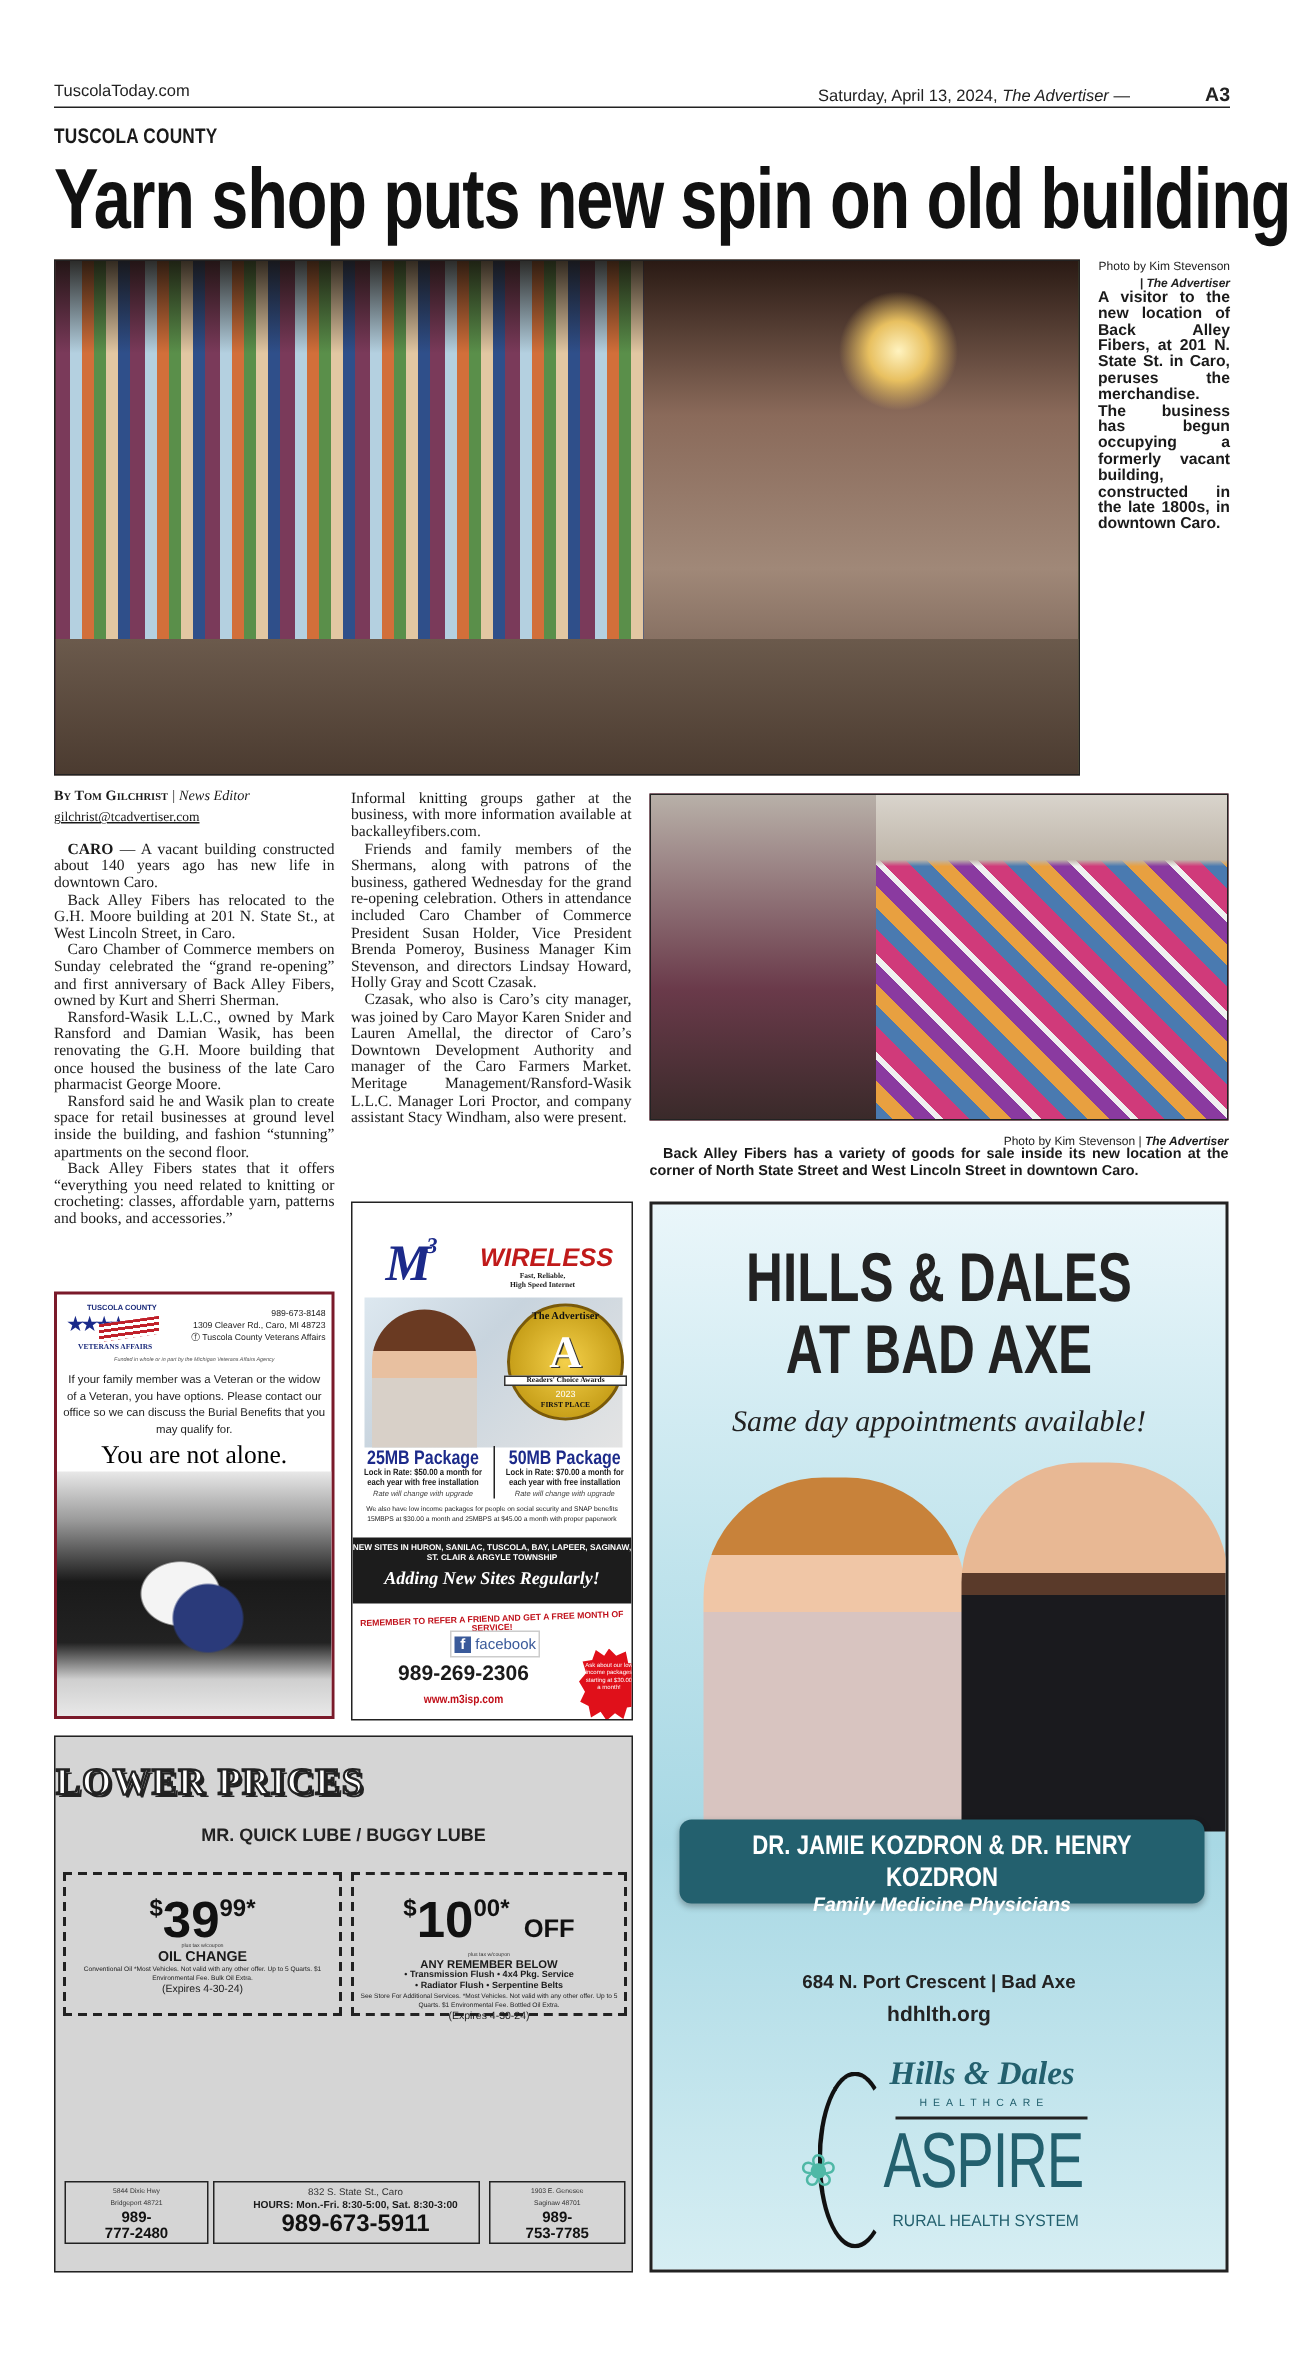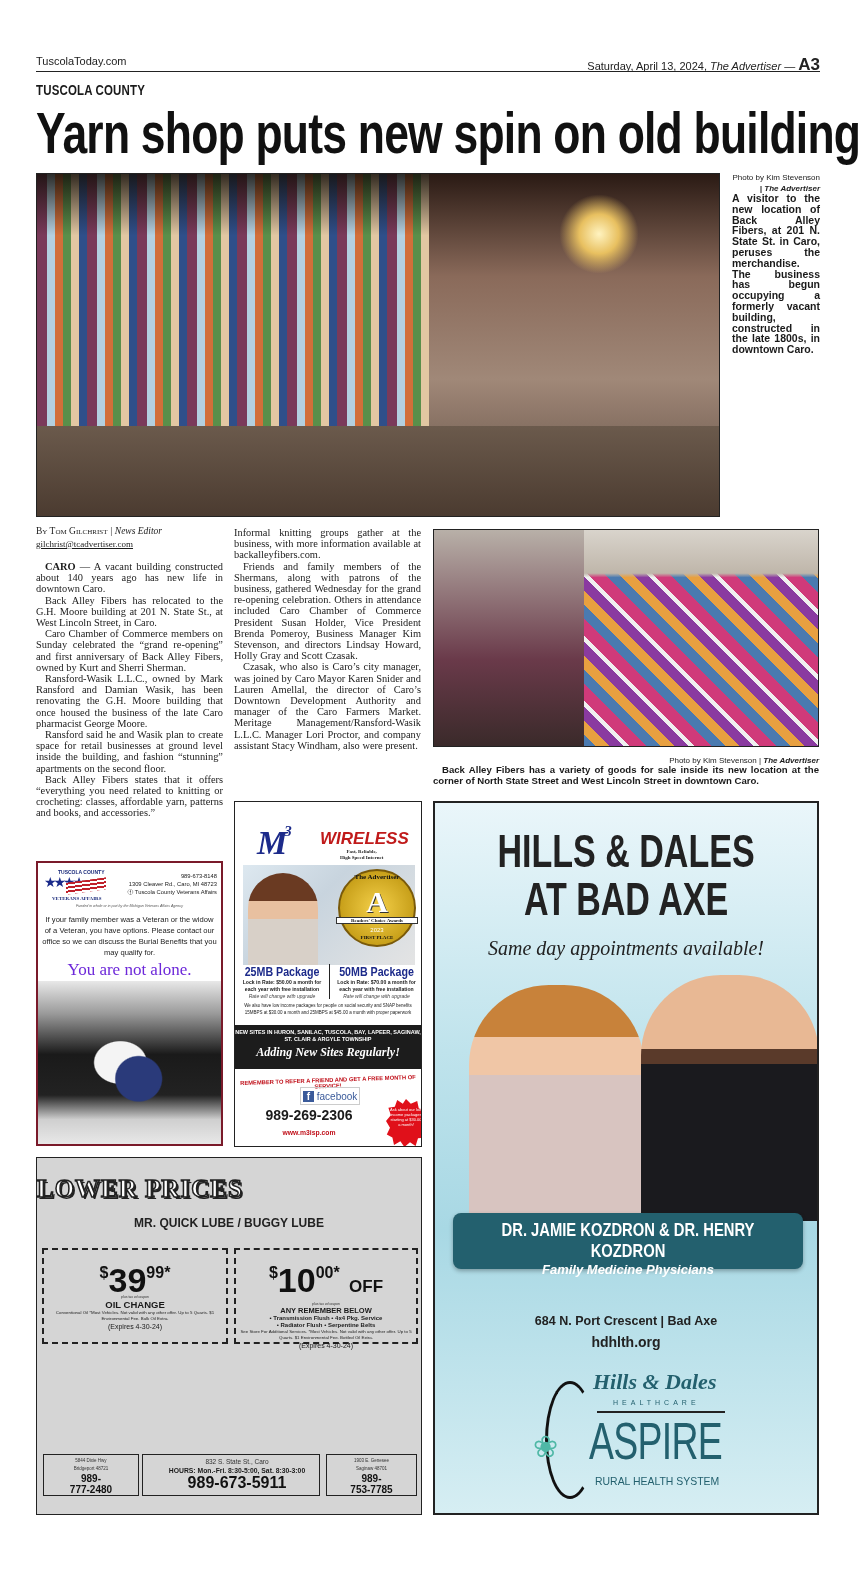--- a/index.html
+++ b/index.html
@@ -5,21 +5,21 @@
   * { box-sizing: border-box; margin: 0; padding: 0; }
   html, body { width: 864px; height: 1584px; background: #ffffff; overflow: hidden; }
   body { position: relative; font-family: "Liberation Serif", serif; color: #1a1a1a; }
 
   .abs { position: absolute; }
 
   
   .site { left: 36px; top: 55px; font: 11px "Liberation Sans", sans-serif; color: #222; }
   .dateline { right: 44px; top: 55px; font: 11px "Liberation Sans", sans-serif; color: #222; }
   .dateline i { font-style: italic; }
-  .dateline b { font-weight: bold; font-size: 17px; }
+  .dateline b { font-weight: bold; font-size: 13px; margin-left: 47px; }
   .rule { left: 36px; top: 71px; width: 784px; height: 1px; background: #222; }
   .section { left: 36px; top: 82px; font: bold 14px "Liberation Sans", sans-serif; letter-spacing: 0.2px; transform: scaleX(0.82); transform-origin: left; }
   .headline { left: 36px; top: 100px; font: bold 57px "Liberation Sans", sans-serif; letter-spacing: -1px; transform: scaleX(0.78); transform-origin: left; white-space: nowrap; color: #111; }
 
   
   .photo-main { left: 36px; top: 173px; width: 684px; height: 344px; border: 1px solid #222;
     background:
       linear-gradient(180deg, rgba(20,15,10,0.85) 0%, rgba(0,0,0,0) 18%),
       repeating-linear-gradient(90deg, #7a3a5a 0 10px, #b4d0e0 10px 18px, #d26f3a 18px 26px, #5a8f4a 26px 34px, #e2c7a2 34px 42px, #2f4f8a 42px 50px),
       #6a4a3a;
@@ -37,41 +37,41 @@
       linear-gradient(180deg, #d9d4cc 0%, #bfb6aa 20%, rgba(0,0,0,0) 22%),
       repeating-linear-gradient(45deg, #d03a7a 0 12px, #4a7ab0 12px 22px, #e8a040 22px 32px, #8a3aa0 32px 42px, #f0f0f0 42px 46px),
       #c04a6a; overflow: hidden; }
   .photo-second .left-shade { position: absolute; left: 0; top: 0; bottom: 0; width: 150px; background: linear-gradient(180deg, #b8b0a8, #6a3a4a 60%, #3a2a2a); }
   .credit2 { left: 433px; top: 756px; width: 386px; font: 8px "Liberation Sans", sans-serif; text-align: right; }
   .credit2 b { font-style: italic; }
   .caption2 { left: 433px; top: 765px; width: 386px; font: bold 9.6px "Liberation Sans", sans-serif; line-height: 10.5px; text-align: justify; text-indent: 9px; }
 
   
   .byline { left: 36px; top: 526px; font-size: 9.5px; }
-  .byline .name { font-variant: small-caps; font-weight: normal; }
+  .byline .name { font-variant: small-caps; font-weight: bold; }
   .byline i { font-style: italic; }
   .email { left: 36px; top: 539px; font-size: 9px; text-decoration: underline; }
   .col { font-size: 10.4px; line-height: 11.2px; text-align: justify; width: 187px; }
   .col p { text-indent: 9px; }
   .col1 { left: 36px; top: 561px; }
   .col2 { left: 234px; top: 527px; }
   .col2 p.first { text-indent: 0; }
   .dateline-word { font-weight: bold; }
 
   
   .vet-ad { left: 36px; top: 861px; width: 187px; height: 285px; border: 2px solid #7a1a2a; background: #fff; overflow: hidden; }
   .vet-logo { position: absolute; left: 6px; top: 6px; width: 66px; height: 36px; }
   .vet-logo .title1 { position: absolute; left: 14px; top: 0; font: bold 5px "Liberation Sans", sans-serif; color: #1a2a7a; }
   .vet-logo .stars { position: absolute; left: 0; top: 5px; font-size: 14px; color: #1a2a8a; letter-spacing: -3px; }
   .vet-logo .stripes { position: absolute; left: 22px; top: 11px; width: 40px; height: 12px; background: repeating-linear-gradient(180deg, #c0202a 0 2px, #fff 2px 4px); transform: skewY(-8deg); }
   .vet-logo .title2 { position: absolute; left: 8px; top: 27px; font: bold 5px "Liberation Serif", serif; color: #1a2a7a; }
   .vet-contact { position: absolute; right: 4px; top: 9px; font: 5.8px "Liberation Sans", sans-serif; text-align: right; line-height: 8px; color: #222; }
   .vet-funded { position: absolute; left: 0; right: 0; top: 41px; text-align: center; font: italic 3.6px "Liberation Sans", sans-serif; color: #555; }
   .vet-body { position: absolute; left: 4px; right: 4px; top: 51px; text-align: center; font: 7.6px "Liberation Sans", sans-serif; line-height: 11px; color: #222; }
-  .vet-tag { position: absolute; left: 0; right: 0; top: 97px; text-align: center; font: 17px "Liberation Serif", serif; color: #6d28d9; }
+  .vet-tag { position: absolute; left: 0; right: 0; top: 97px; text-align: center; font: 17px "Liberation Serif", serif; color: #000000; }
   .vet-photo { position: absolute; left: 0; right: 0; top: 118px; bottom: 0;
     background:
       radial-gradient(ellipse at 55% 60%, #2a3a7a 0 16%, rgba(0,0,0,0) 17%),
       radial-gradient(ellipse at 45% 50%, #f4f4f4 0 18%, rgba(0,0,0,0) 19%),
       linear-gradient(180deg, #e8e8e8 0%, #9a9a9a 20%, #1a1a1a 45%, #222 70%, #cfcfcf 85%, #e8e8e8 100%); }
 
   
   .m3-ad { left: 234px; top: 801px; width: 188px; height: 346px; border: 1px solid #222; background: #fff; overflow: hidden; }
   .m3-logo { position: absolute; left: 22px; top: 22px; font: italic bold 34px "Liberation Serif", serif; color: #1c2a8a; letter-spacing: -3px; }
   .m3-logo sup { font-size: 15px; color: #1c2a8a; position: relative; top: -6px; }

